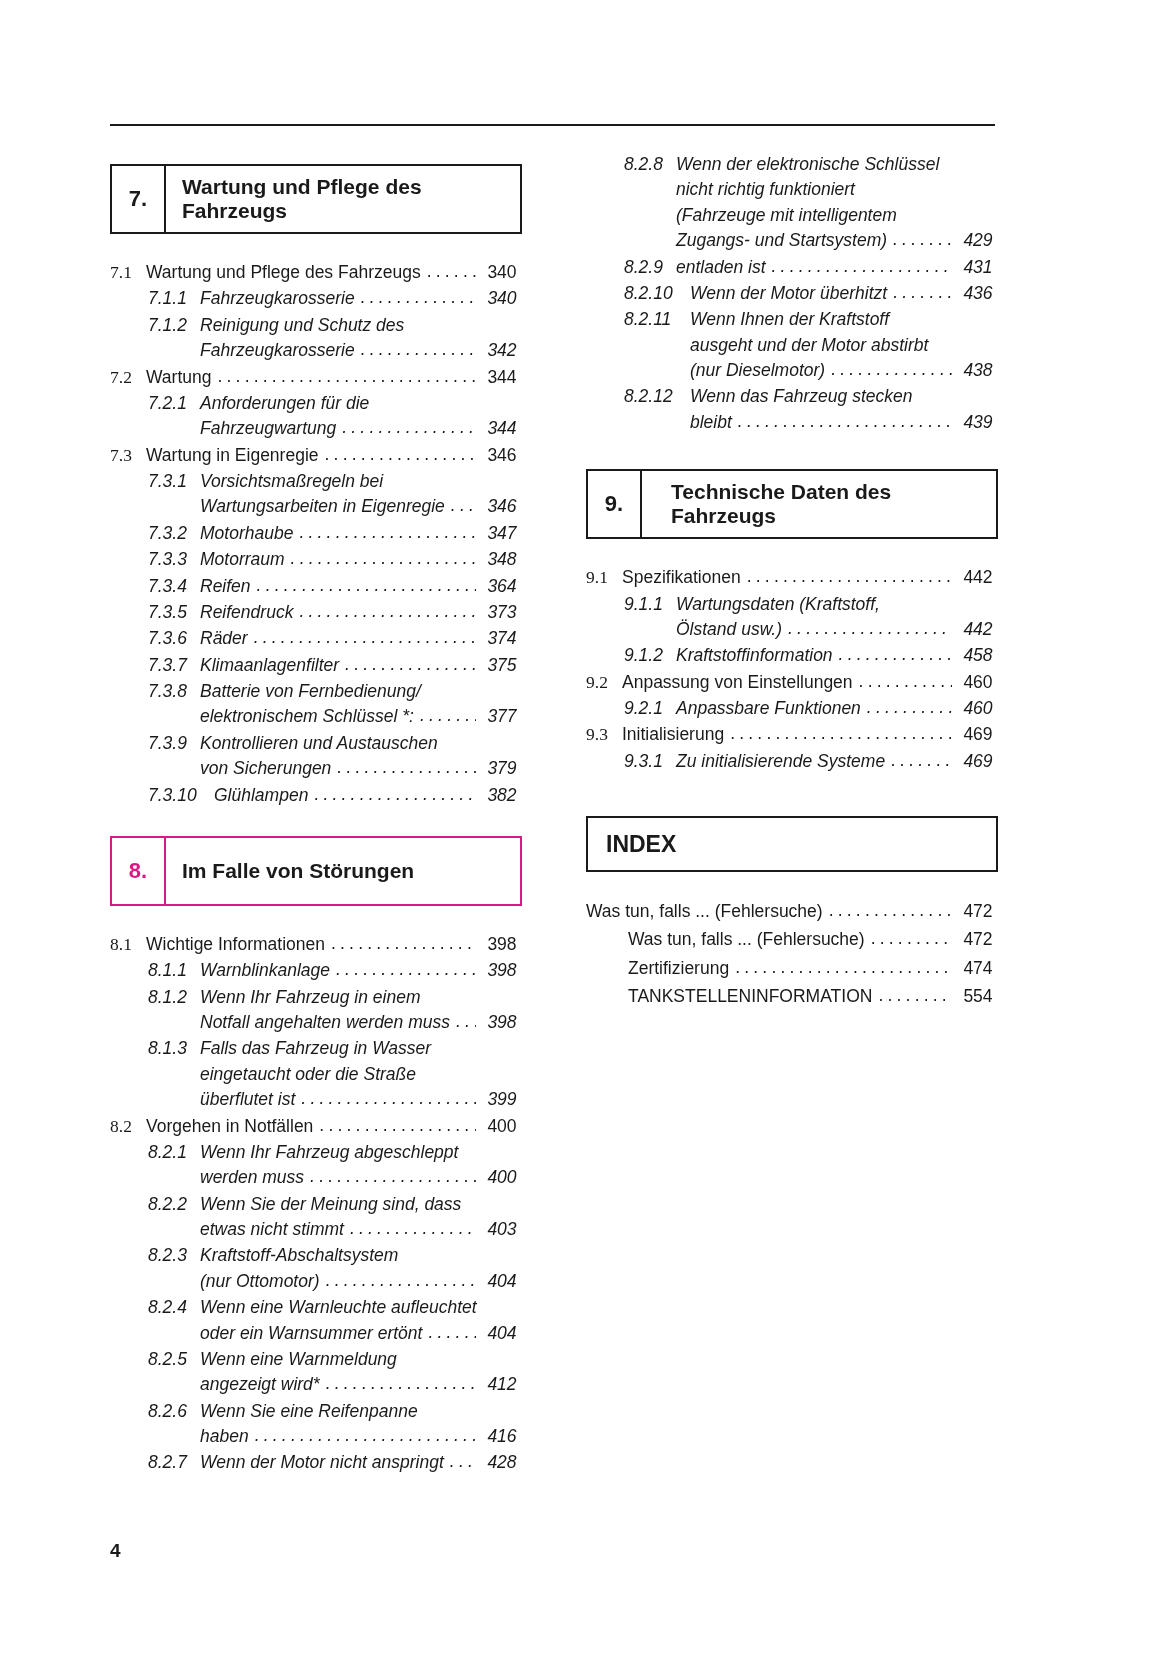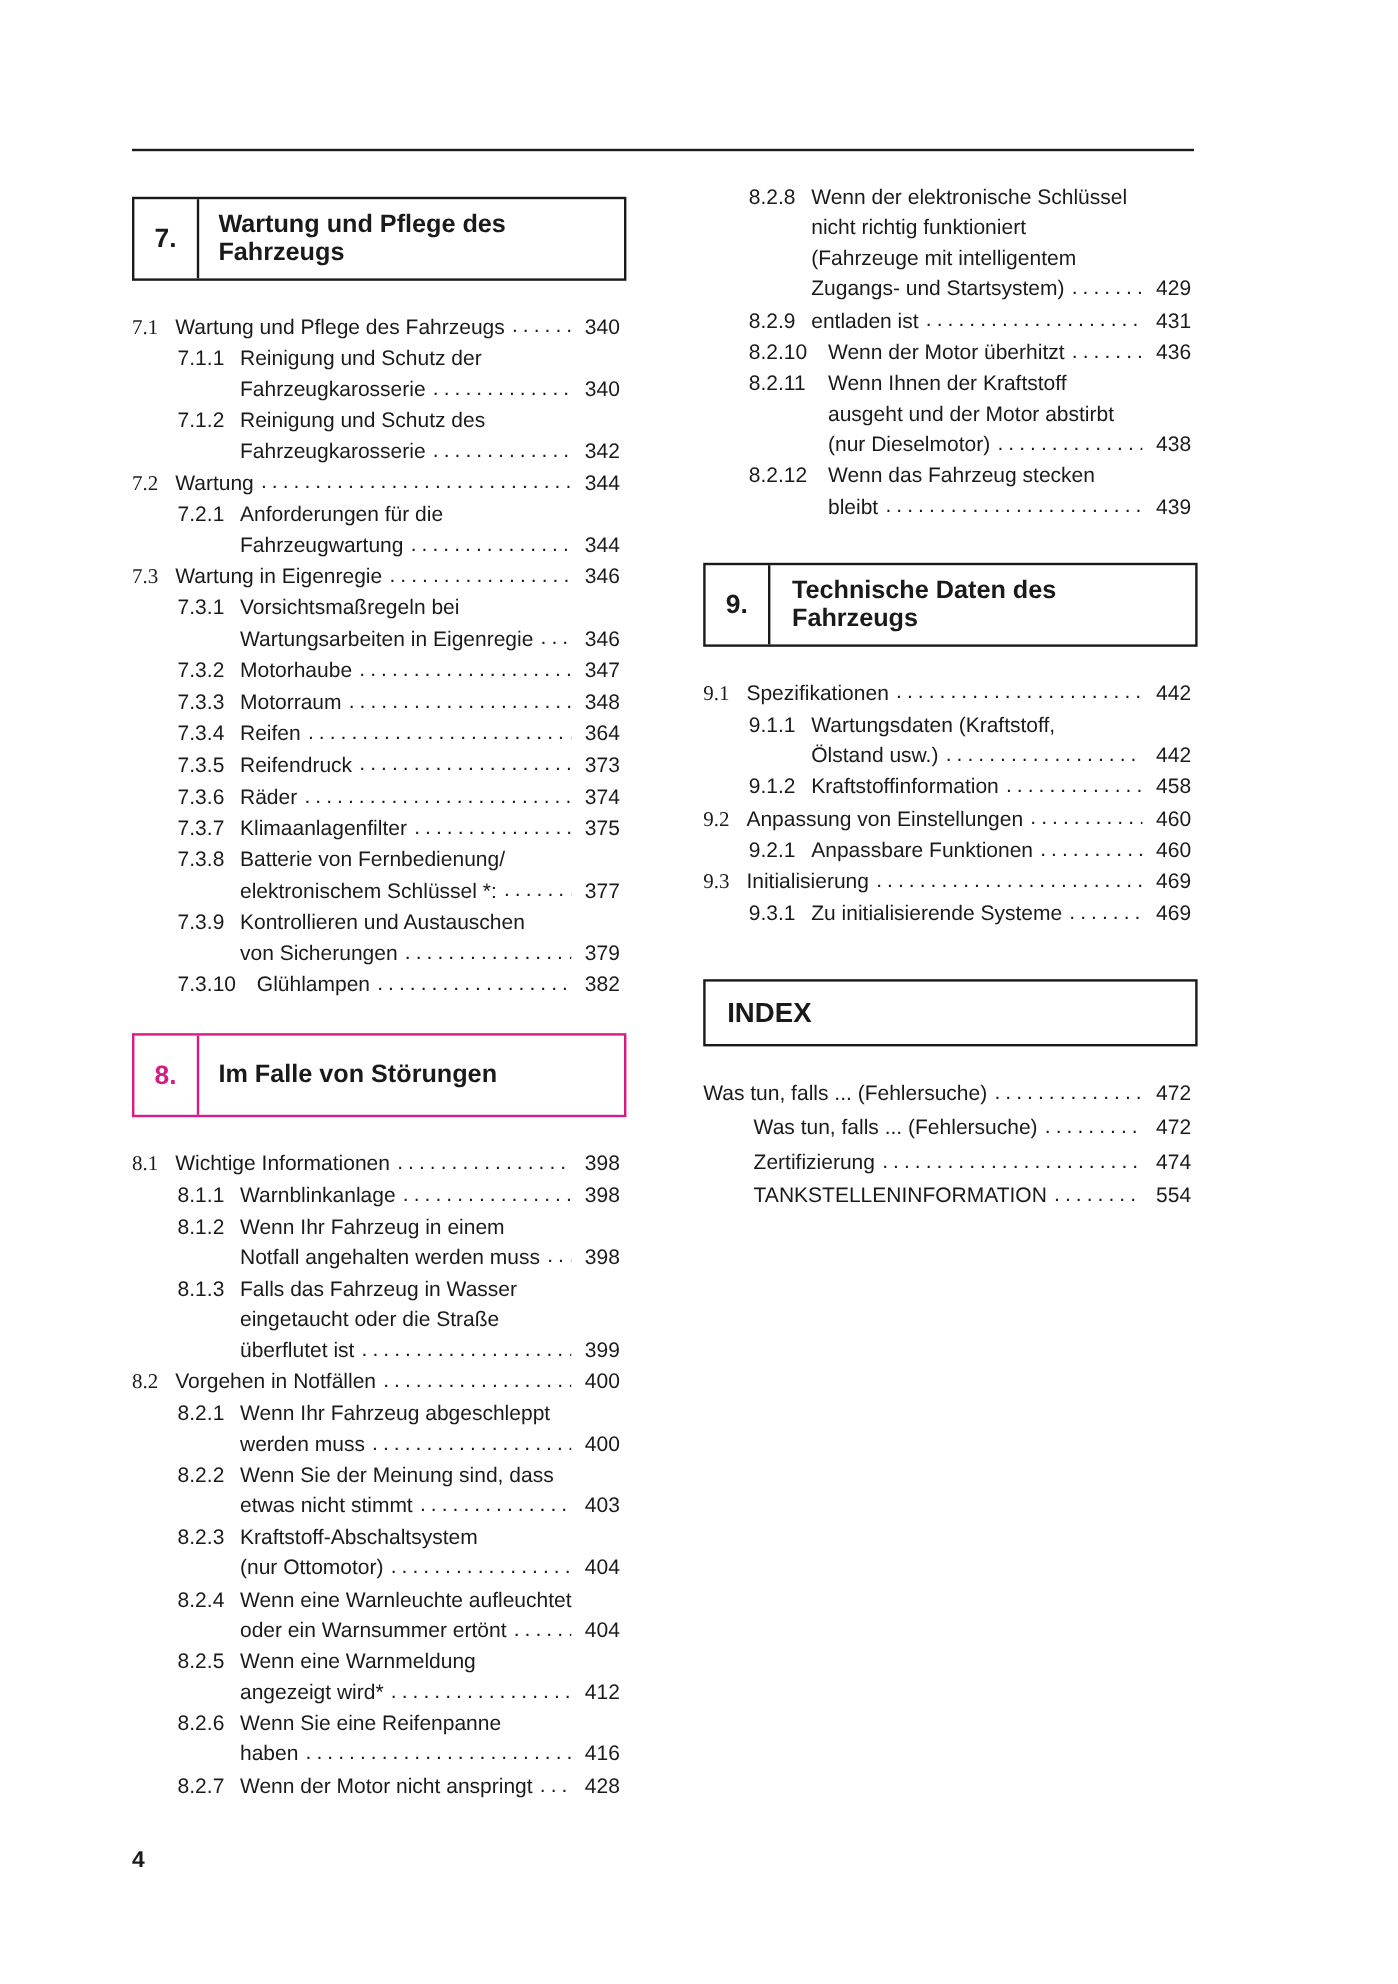--- a/index.html
+++ b/index.html
@@ -70,21 +70,21 @@
     flex: 1 1 auto;
     display: flex;
     align-items: center;
     font-size: 21px;
     font-weight: bold;
     line-height: 1.14;
     padding: 8px 10px 8px 16px;
     color: #1a1a1a;
   }
   .sec-box.plain .sec-title {
-    padding-left: 18px;
+    padding-left: 29px;
   }
 
   
   .toc-list { margin: 0; padding: 0; }
 
   .toc-row {
     display: flex;
     align-items: flex-start;
     font-size: 17.5px;
     line-height: 1.45;
@@ -95,21 +95,21 @@
     white-space: nowrap;
     padding-right: 8px;
   }
   .toc-row .body {
     flex: 1 1 auto;
     min-width: 0;
   }
 
   
   .lvl1 .num { width: 36px; font-family: Liberation Serif, serif; }
-  .lvl2 { padding-left: 38px; }
+  .lvl2 { padding-left: 38px; font-style: italic; }
   .lvl2 .num { width: 52px; }
   .lvl2w .num { width: 66px; }
 
   
   .ln { display: block; }
   .ln.tail {
     display: flex;
     align-items: baseline;
   }
   .ln.tail .txt { flex: 0 0 auto; white-space: pre; }
@@ -167,21 +167,20 @@
               <div class="ln tail">
                 <span class="txt">Wartung und Pflege des Fahrzeugs</span>
                 <span class="dots">........................................</span>
                 <span class="pg">340</span>
               </div>
             </div>
           </div>
           <div class="toc-row lvl2">
             <div class="num">7.1.1</div>
             <div class="body">
-              <div class="ln">Reinigung und Schutz der</div>
               <div class="ln tail">
                 <span class="txt">Fahrzeugkarosserie</span>
                 <span class="dots">........................................</span>
                 <span class="pg">340</span>
               </div>
             </div>
           </div>
           <div class="toc-row lvl2">
             <div class="num">7.1.2</div>
             <div class="body">

